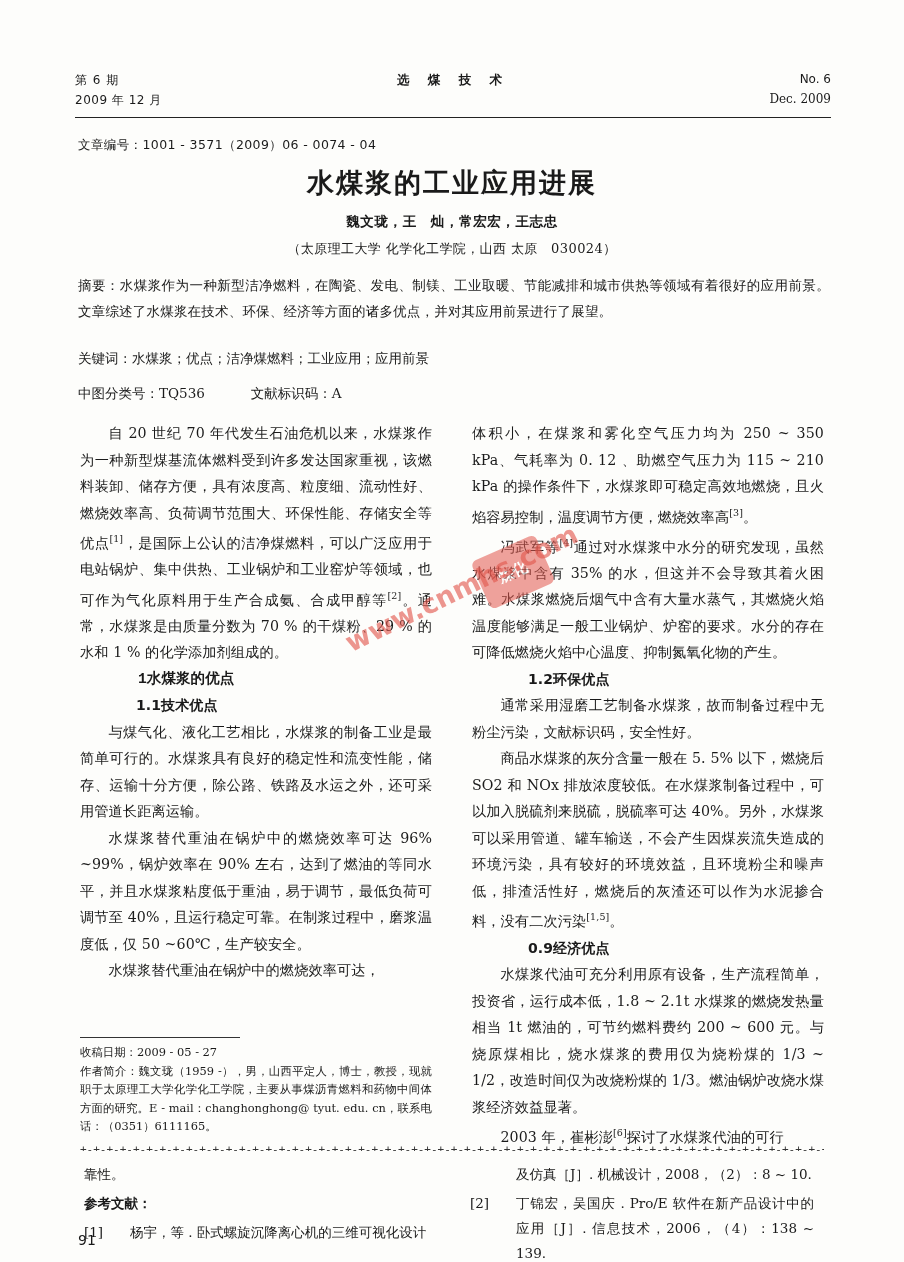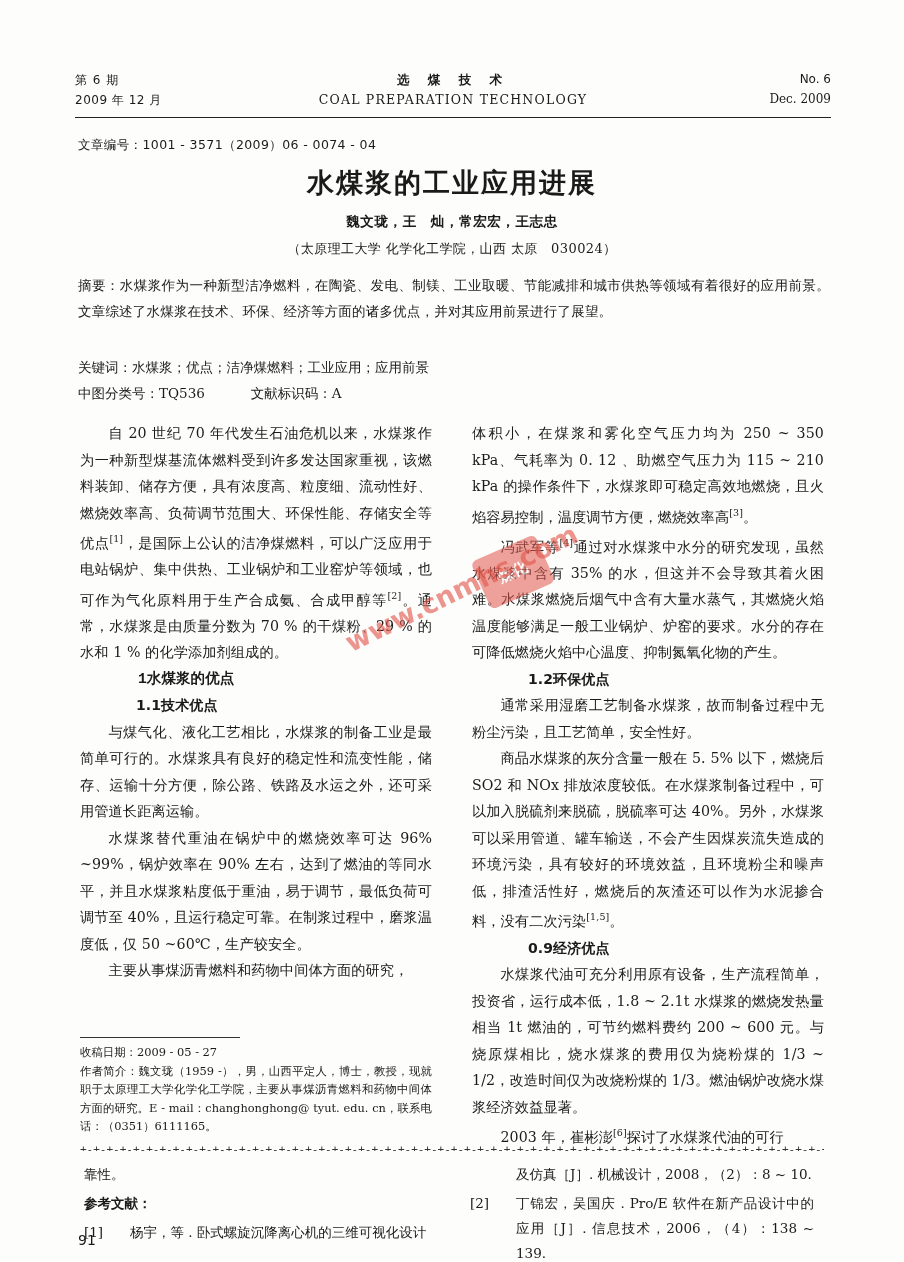--- a/index.html
+++ b/index.html
@@ -126,21 +126,21 @@
     text-align: justify;
   }
   .abstract-block p {
     margin: 0;
     text-indent: 0;
   }
   .abs-body { text-align: justify; }
   .keywords {
     position: absolute;
     left: 78px;
-    top: 355px;
+    top: 346px;
     width: 752px;
     font-size: 13.5px;
     line-height: 24px;
   }
   .clc {
     position: absolute;
     left: 78px;
     top: 381px;
     width: 752px;
     font-size: 13.5px;
@@ -308,21 +308,20 @@
 </style>
 </head>
 <body>
 
 <div class="page">
 
   <div class="running-head">
     <div class="rh-left-1">第 6 期</div>
     <div class="rh-left-2">2009 年 12 月</div>
     <div class="rh-center-1">选 煤 技 术</div>
-    <div class="rh-center-2">COAL  PREPARATION  TECHNOLOGY</div>
     <div class="rh-right-1">No. 6</div>
     <div class="rh-right-2">Dec. 2009</div>
   </div>
   <div class="rule-top"></div>
 
   <div class="art-no">文章编号：1001 - 3571（2009）06 - 0074 - 04</div>
   <div class="title">水煤浆的工业应用进展</div>
   <div class="authors">魏文珑，王　灿，常宏宏，王志忠</div>
   <div class="affiliation">（太原理工大学 化学化工学院，山西 太原　030024）</div>
 
@@ -337,27 +336,27 @@
   <div class="clc">
     <span>中图分类号：</span><span>TQ536</span><span class="gap"></span><span>文献标识码：</span><span>A</span>
   </div>
 
   <div class="col col-left" id="col-left">
       <p>自 20 世纪 70 年代发生石油危机以来，水煤浆作为一种新型煤基流体燃料受到许多发达国家重视，该燃料装卸、储存方便，具有浓度高、粒度细、流动性好、燃烧效率高、负荷调节范围大、环保性能、存储安全等优点<sup>[1]</sup>，是国际上公认的洁净煤燃料，可以广泛应用于电站锅炉、集中供热、工业锅炉和工业窑炉等领域，也可作为气化原料用于生产合成氨、合成甲醇等<sup>[2]</sup>。通常，水煤浆是由质量分数为 70 % 的干煤粉、29 % 的水和 1 % 的化学添加剂组成的。</p>
       <p class="h-sec"><span class="num">1</span>水煤浆的优点</p>
       <p class="h-sub"><span class="num">1.1</span>技术优点</p>
       <p>与煤气化、液化工艺相比，水煤浆的制备工业是最简单可行的。水煤浆具有良好的稳定性和流变性能，储存、运输十分方便，除公路、铁路及水运之外，还可采用管道长距离运输。</p>
       <p>水煤浆替代重油在锅炉中的燃烧效率可达 96% ~99%，锅炉效率在 90% 左右，达到了燃油的等同水平，并且水煤浆粘度低于重油，易于调节，最低负荷可调节至 40%，且运行稳定可靠。在制浆过程中，磨浆温度低，仅 50 ~60℃，生产较安全。</p>
-      <p>主要从事煤沥青燃料和药物中间体方面的研究，</p>
+      <p>水煤浆替代重油在锅炉中的燃烧效率可达，</p>
     </div>
   <div class="col col-right" id="col-right">
       <p class="noindent">体积小，在煤浆和雾化空气压力均为 250 ~ 350 kPa、气耗率为 0. 12 、助燃空气压力为 115 ~ 210 kPa 的操作条件下，水煤浆即可稳定高效地燃烧，且火焰容易控制，温度调节方便，燃烧效率高<sup>[3]</sup>。</p>
       <p>冯武军等<sup>[4]</sup>通过对水煤浆中水分的研究发现，虽然水煤浆中含有 35% 的水，但这并不会导致其着火困难。水煤浆燃烧后烟气中含有大量水蒸气，其燃烧火焰温度能够满足一般工业锅炉、炉窑的要求。水分的存在可降低燃烧火焰中心温度、抑制氮氧化物的产生。</p>
       <p class="h-sub"><span class="num">1.2</span>环保优点</p>
-      <p>通常采用湿磨工艺制备水煤浆，故而制备过程中无粉尘污染，且工艺简单，安全性好。</p>
+      <p>通常采用湿磨工艺制备水煤浆，故而制备过程中无粉尘污染，文献标识码，安全性好。</p>
       <p>商品水煤浆的灰分含量一般在 5. 5% 以下，燃烧后 SO2 和 NOx 排放浓度较低。在水煤浆制备过程中，可以加入脱硫剂来脱硫，脱硫率可达 40%。另外，水煤浆可以采用管道、罐车输送，不会产生因煤炭流失造成的环境污染，具有较好的环境效益，且环境粉尘和噪声低，排渣活性好，燃烧后的灰渣还可以作为水泥掺合料，没有二次污染<sup>[1,5]</sup>。</p>
       <p class="h-sub"><span class="num">0.9</span>经济优点</p>
       <p>水煤浆代油可充分利用原有设备，生产流程简单，投资省，运行成本低，1.8 ~ 2.1t 水煤浆的燃烧发热量相当 1t 燃油的，可节约燃料费约 200 ~ 600 元。与烧原煤相比，烧水煤浆的费用仅为烧粉煤的 1/3 ~ 1/2，改造时间仅为改烧粉煤的 1/3。燃油锅炉改烧水煤浆经济效益显著。</p>
       <p>2003 年，崔彬澎<sup>[6]</sup>探讨了水煤浆代油的可行</p>
     </div>
 
   <div class="footnote-rule"></div>
   <div class="footnote">
     <p><span>收稿日期：</span><span>2009 - 05 - 27</span></p>
     <p><span>作者简介：</span><span>魏文珑（1959 -），男，山西平定人，博士，教授，现就职于太原理工大学化学化工学院，主要从事煤沥青燃料和药物中间体方面的研究。E - mail：changhonghong@ tyut. edu. cn，联系电话：（0351）6111165。</span></p>

